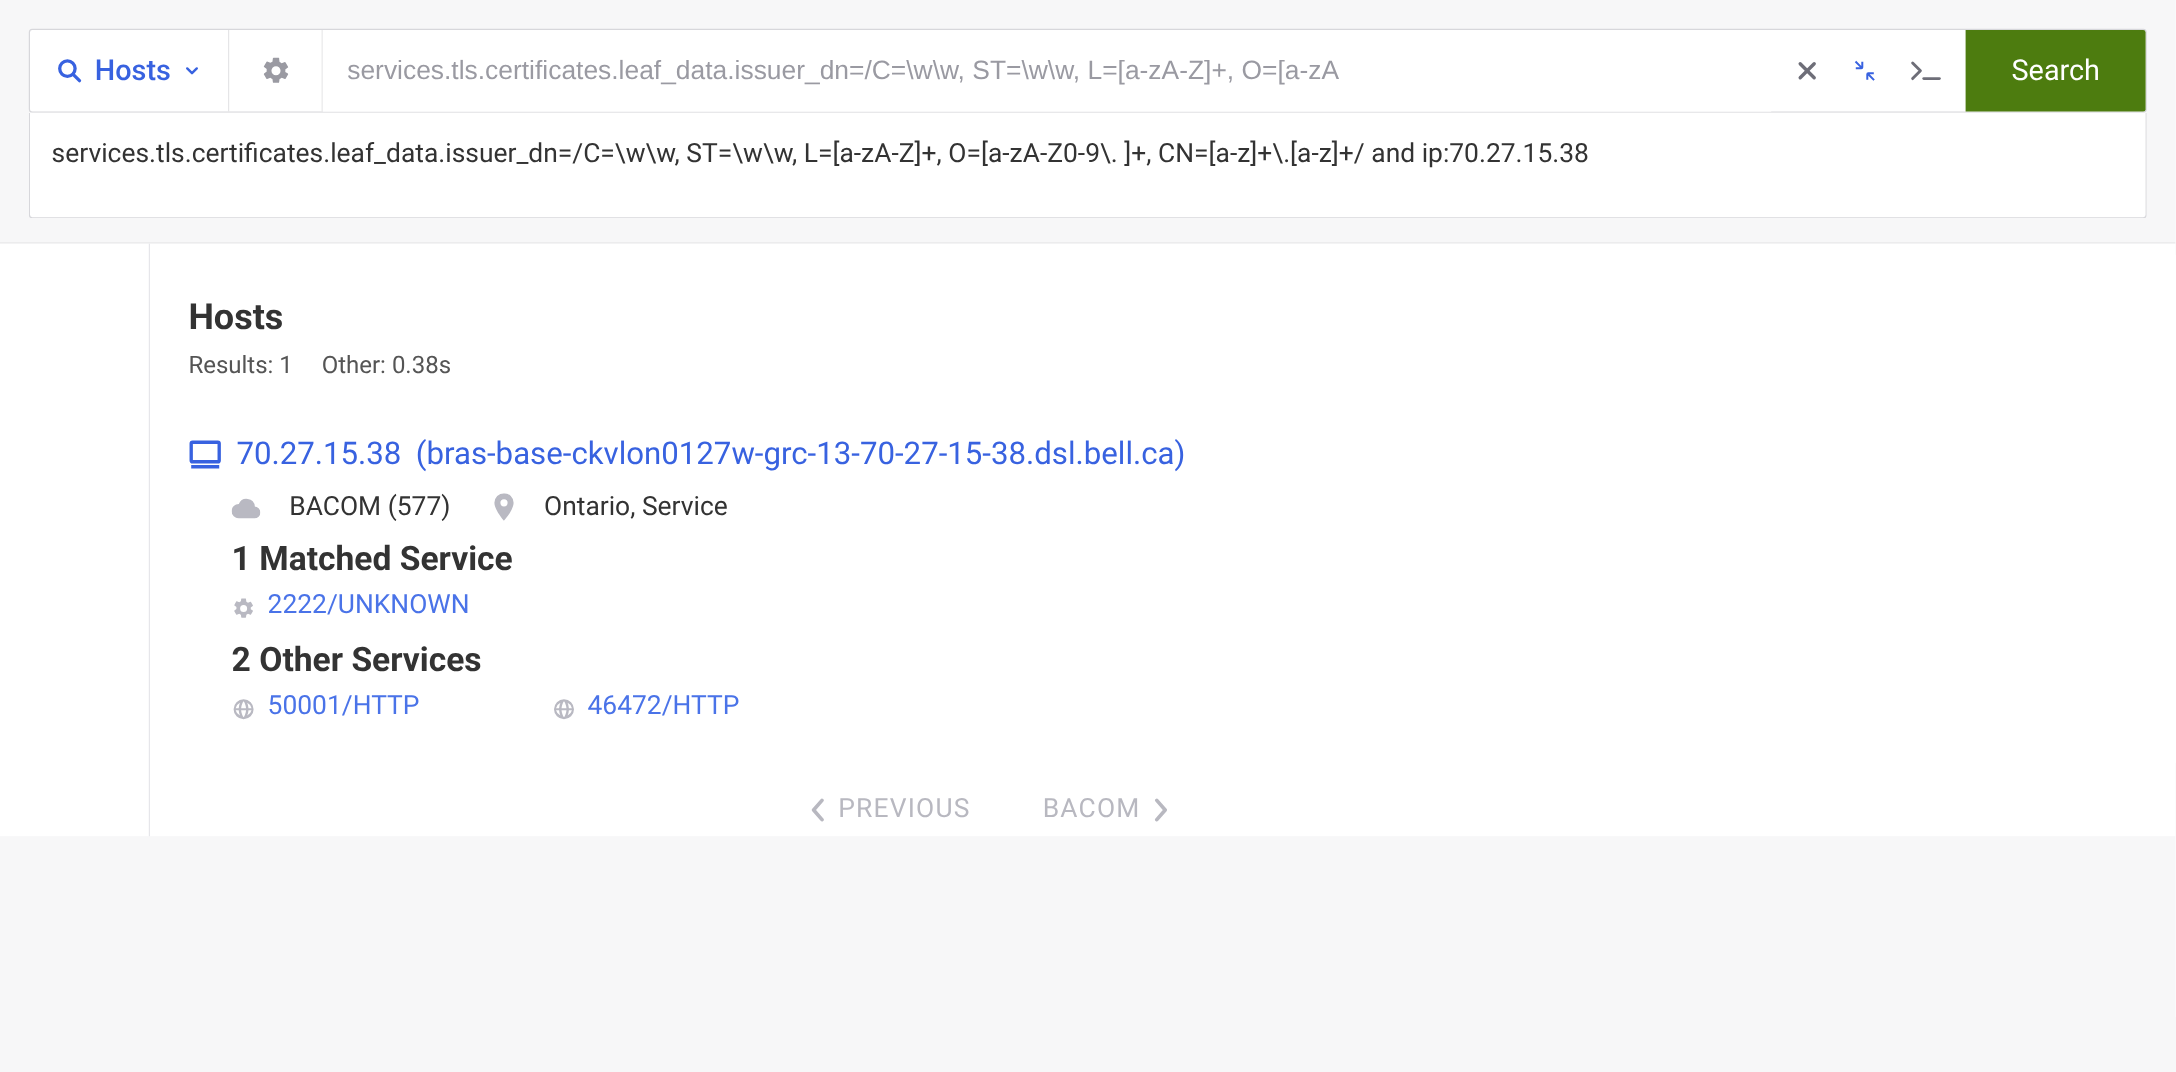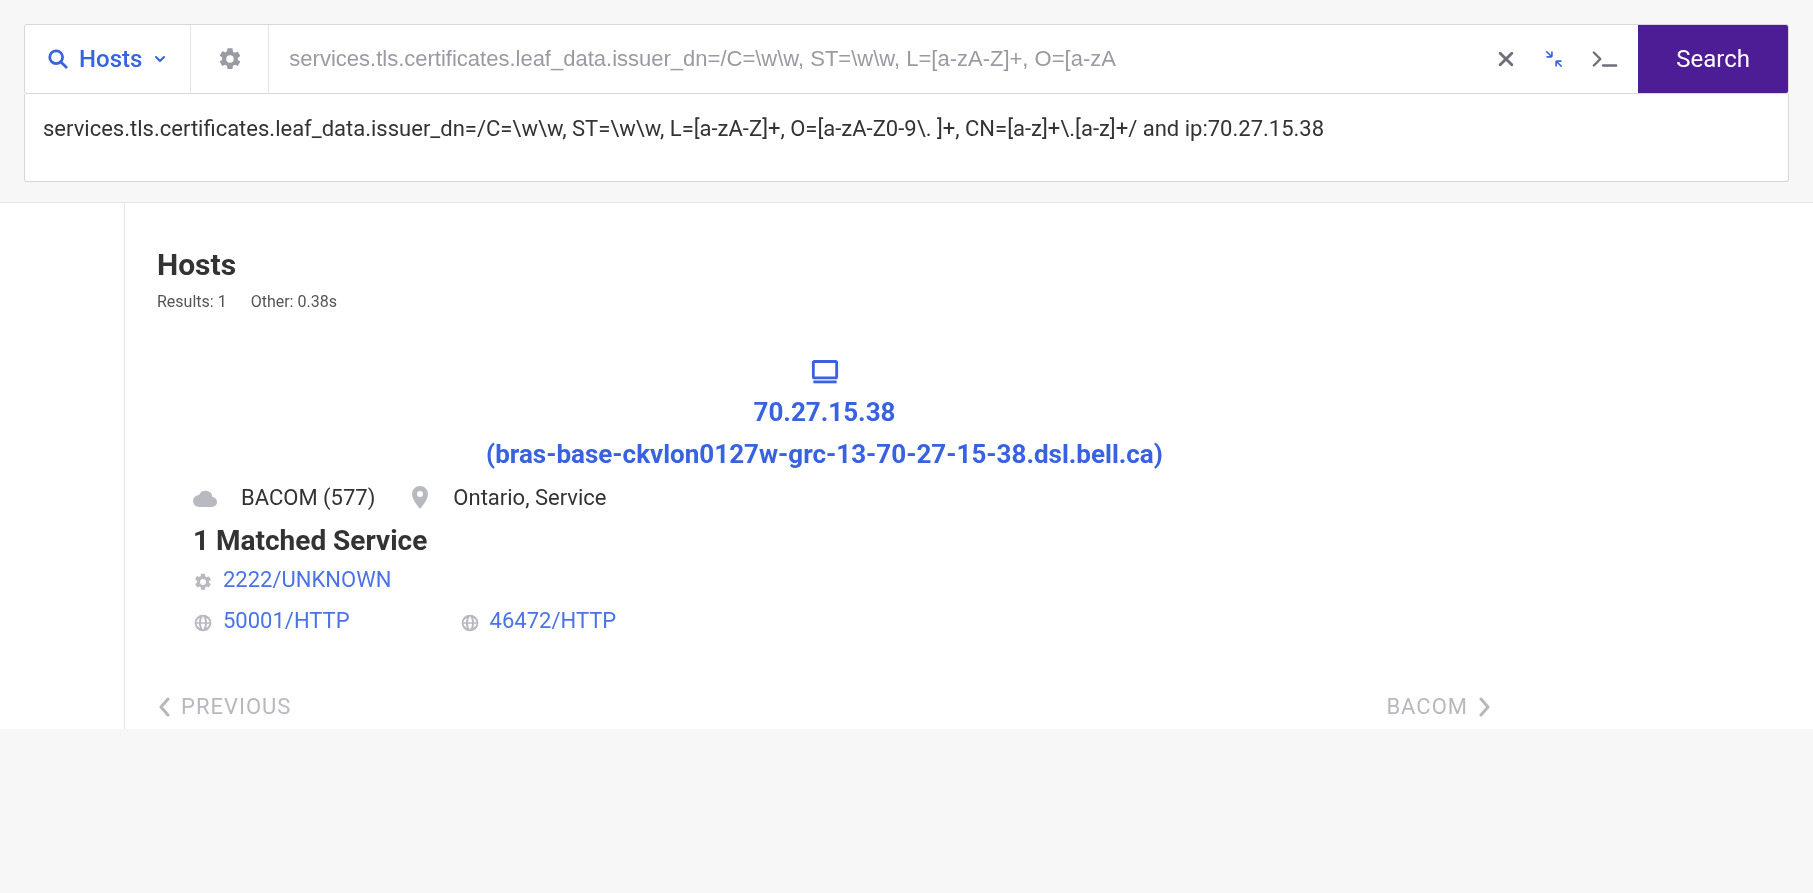--- a/index.html
+++ b/index.html
@@ -65,21 +65,21 @@
     display: flex;
     align-items: center;
     justify-content: center;
     cursor: pointer;
     color: #6e6e78;
   }
   .search-button {
     display: flex;
     align-items: center;
     justify-content: center;
-    background: #4c1d95;
+    background: #4d7c0f;
     color: #fff;
     font-size: 24px;
     font-weight: 400;
     padding: 0 38px;
     cursor: pointer;
     border-top-right-radius: 2px;
     border-bottom-right-radius: 2px;
   }
   .full-query-box {
     background: #fff;
@@ -103,37 +103,36 @@
   }
   .page-title {
     font-size: 30px;
     font-weight: 700;
     color: #333;
     margin-bottom: 10px;
   }
   .meta-line {
     display: flex;
     gap: 24px;
-    font-size: 16px;
+    font-size: 20px;
     color: #555;
     margin-bottom: 48px;
   }
   .host-entry {
     margin-bottom: 48px;
   }
   .host-title {
     display: flex;
     align-items: center;
     gap: 12px;
     font-size: 26px;
-    font-weight: 700;
+    font-weight: 400;
     color: #3862e0;
     cursor: pointer;
     margin-bottom: 16px;
-    flex-direction: column;
   }
   .host-sub {
     display: flex;
     align-items: center;
     gap: 36px;
     margin-left: 36px;
     margin-bottom: 14px;
     font-size: 22px;
     color: #333;
   }
@@ -158,21 +157,21 @@
   .service-link {
     display: flex;
     align-items: flex-end;
     gap: 10px;
     color: #4a73e8;
     font-size: 22px;
     cursor: pointer;
   }
   .pagination {
     display: flex;
-    justify-content: space-between;
+    justify-content: center;
     gap: 60px;
     font-size: 22px;
     color: #b8b8c0;
     letter-spacing: 1px;
     margin-top: 61px;
   }
   .pagination .nav {
     display: flex;
     align-items: center;
     gap: 10px;
@@ -293,20 +292,21 @@
         <div class="service-link">
           <span>
             <svg width="20" height="20" viewBox="0 0 24 24" fill="#b9b9c2">
                 <path d="M19.14,12.94a7.14,7.14,0,0,0,.05-.94,7.14,7.14,0,0,0-.05-.94l2.03-1.58a.5.5,0,0,0,.12-.64l-1.92-3.32a.5.5,0,0,0-.61-.22l-2.39.96a7.03,7.03,0,0,0-1.62-.94l-.36-2.54A.5.5,0,0,0,13.9,2h-3.8a.5.5,0,0,0-.49.42L9.25,4.96a7.03,7.03,0,0,0-1.62.94l-2.39-.96a.5.5,0,0,0-.61.22L2.71,8.48a.5.5,0,0,0,.12.64l2.03,1.58a7.14,7.14,0,0,0-.05.94,7.14,7.14,0,0,0,.05.94L2.83,14.16a.5.5,0,0,0-.12.64l1.92,3.32a.5.5,0,0,0,.61.22l2.39-.96a7.03,7.03,0,0,0,1.62.94l.36,2.54a.5.5,0,0,0,.49.42h3.8a.5.5,0,0,0,.49-.42l.36-2.54a7.03,7.03,0,0,0,1.62-.94l2.39.96a.5.5,0,0,0,.61-.22l1.92-3.32a.5.5,0,0,0-.12-.64ZM12,15.5A3.5,3.5,0,1,1,15.5,12,3.5,3.5,0,0,1,12,15.5Z"></path>
               </svg>
           </span>
           <span>2222/UNKNOWN</span>
         </div>
       </div>
 
+      <div class="section-head">2 Other Services</div>
       <div class="service-row">
         <div class="service-link">
           <span>
             <svg width="20" height="20" viewBox="0 0 24 24" fill="#b9b9c2">
                 <path d="M12 2a10 10 0 1 0 10 10A10 10 0 0 0 12 2zm7.93 9H16.9a15.7 15.7 0 0 0-1.3-5.36A8 8 0 0 1 19.93 11zM12 4c.9 1.2 2.2 3.6 2.47 7H9.53C9.8 7.6 11.1 5.2 12 4zM4.07 13H7.1a15.7 15.7 0 0 0 1.3 5.36A8 8 0 0 1 4.07 13zM7.1 11H4.07A8 8 0 0 1 8.4 5.64 15.7 15.7 0 0 0 7.1 11zM12 20c-.9-1.2-2.2-3.6-2.47-7h4.94C14.2 16.4 12.9 18.8 12 20zm3.6-1.64A15.7 15.7 0 0 0 16.9 13h3.03a8 8 0 0 1-4.33 5.36z"></path>
               </svg>
           </span>
           <span>50001/HTTP</span>
         </div>
         <div class="service-link">

